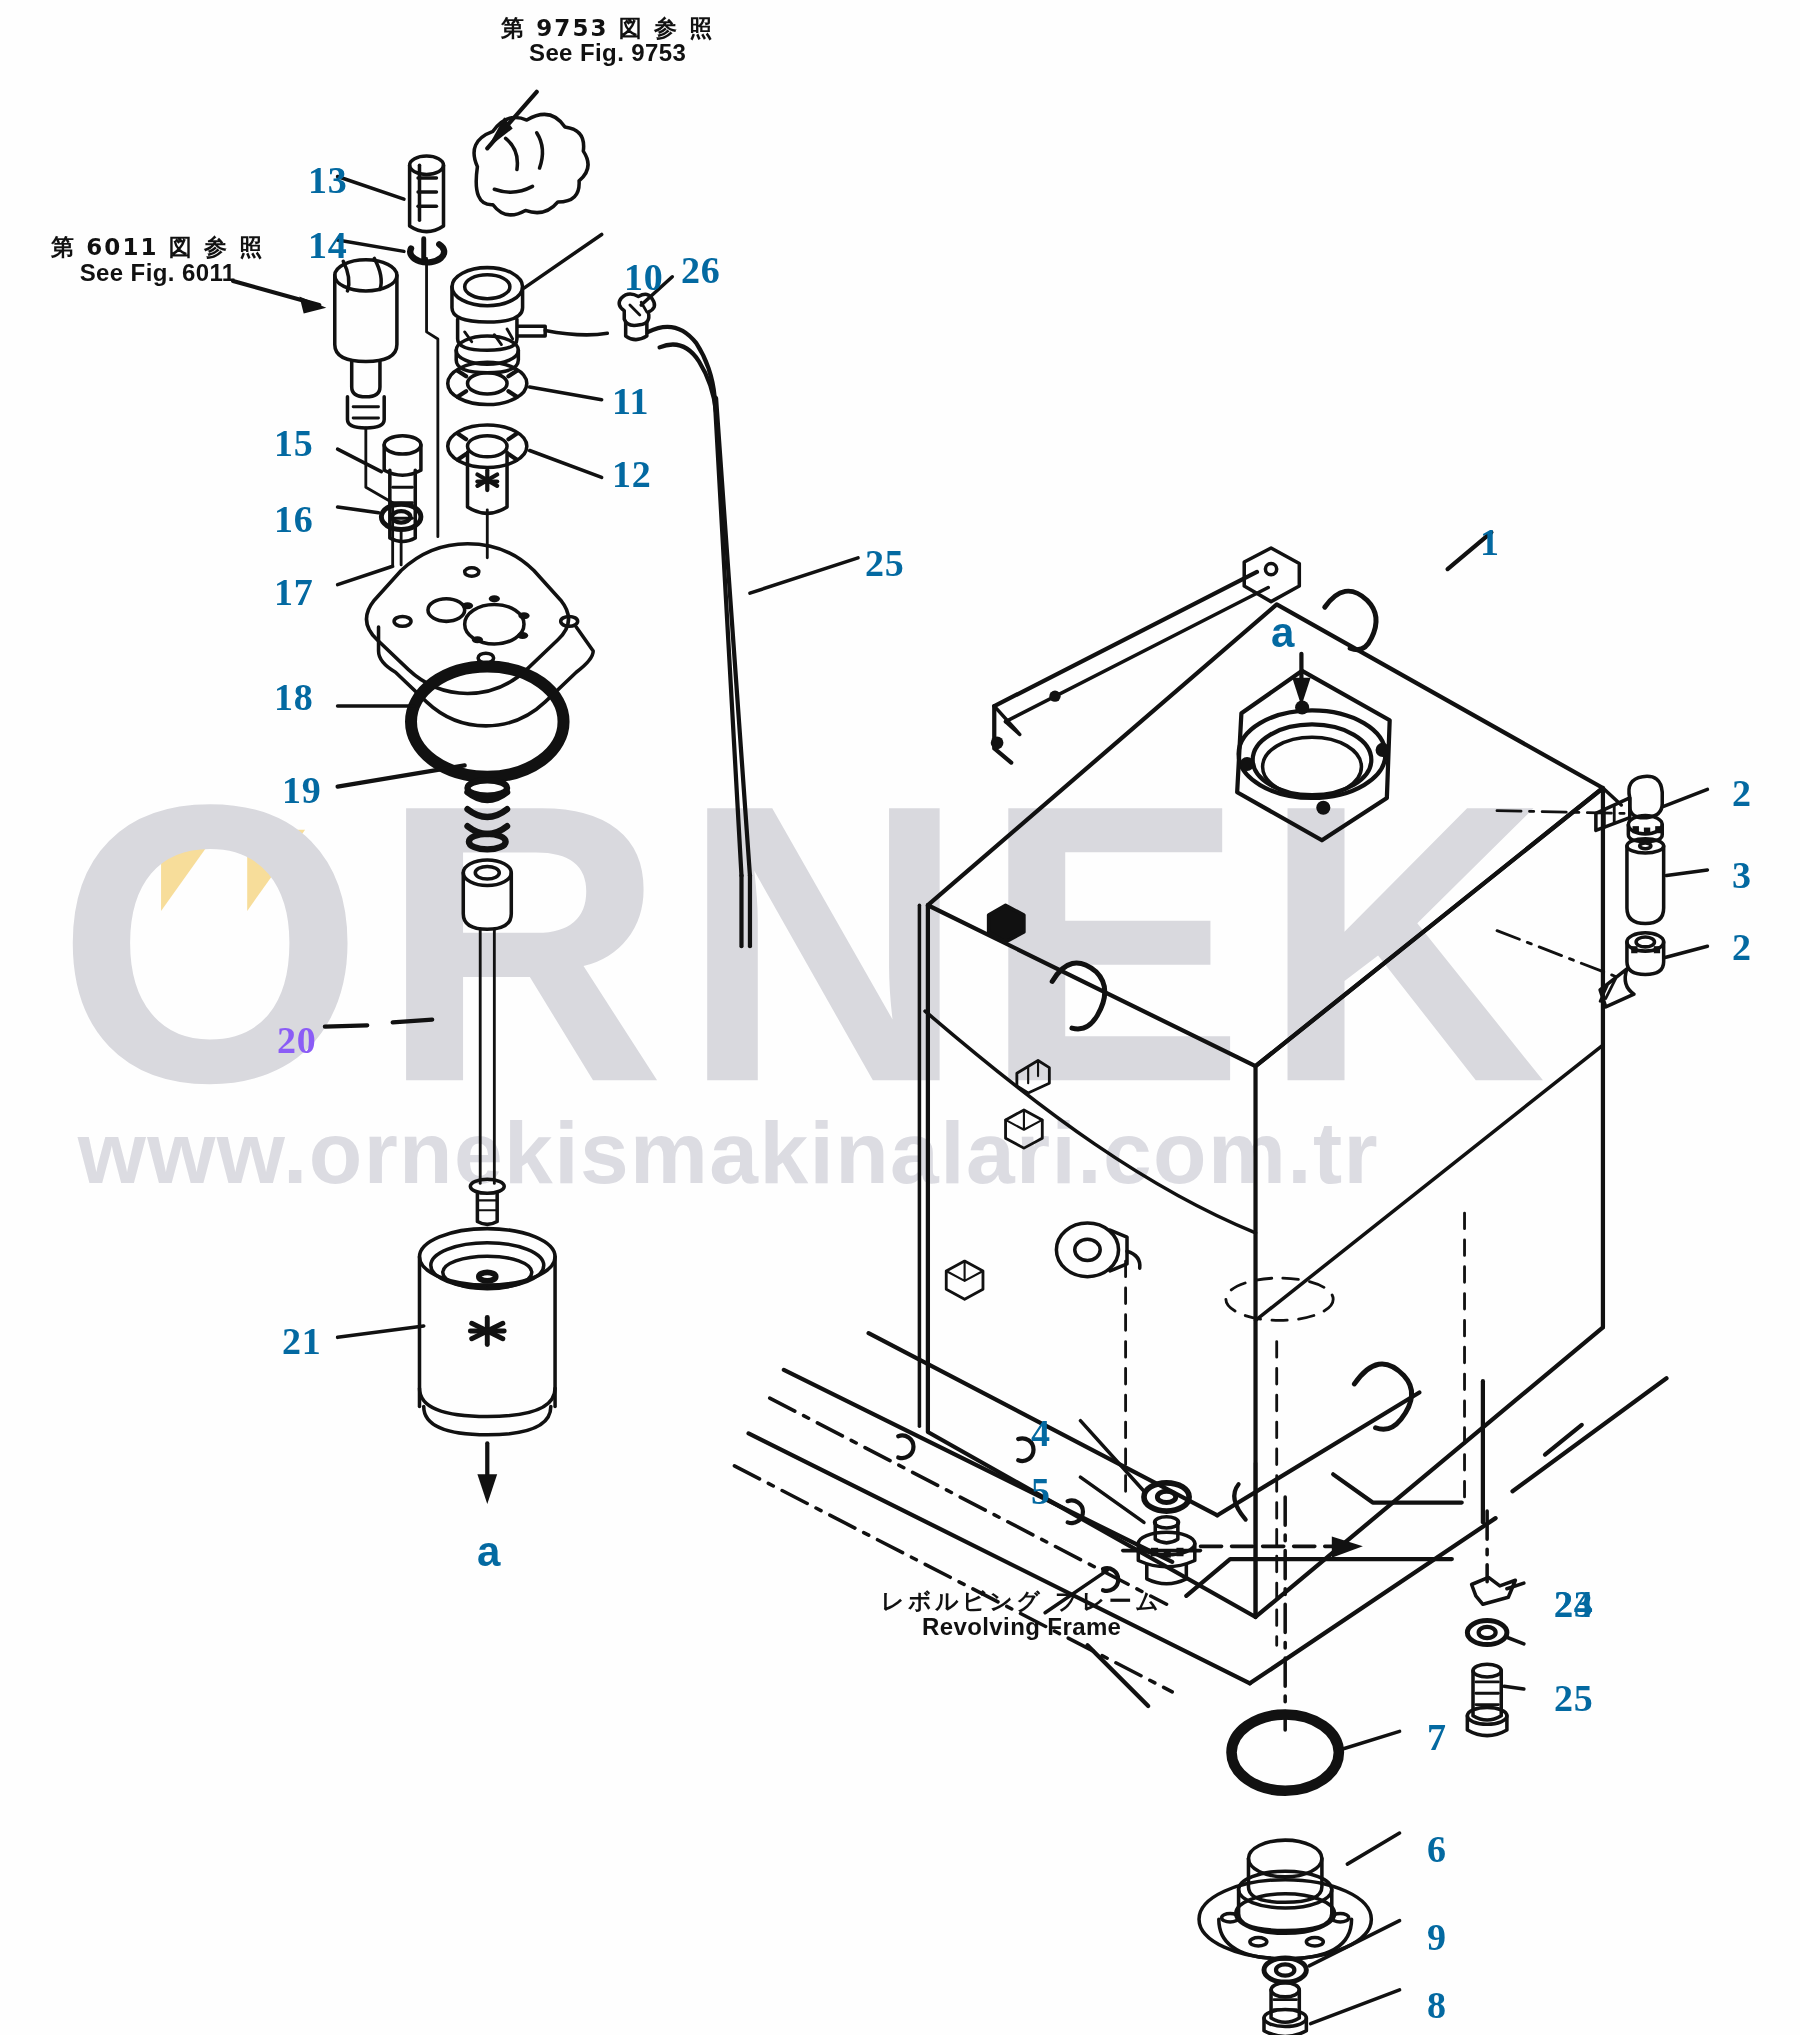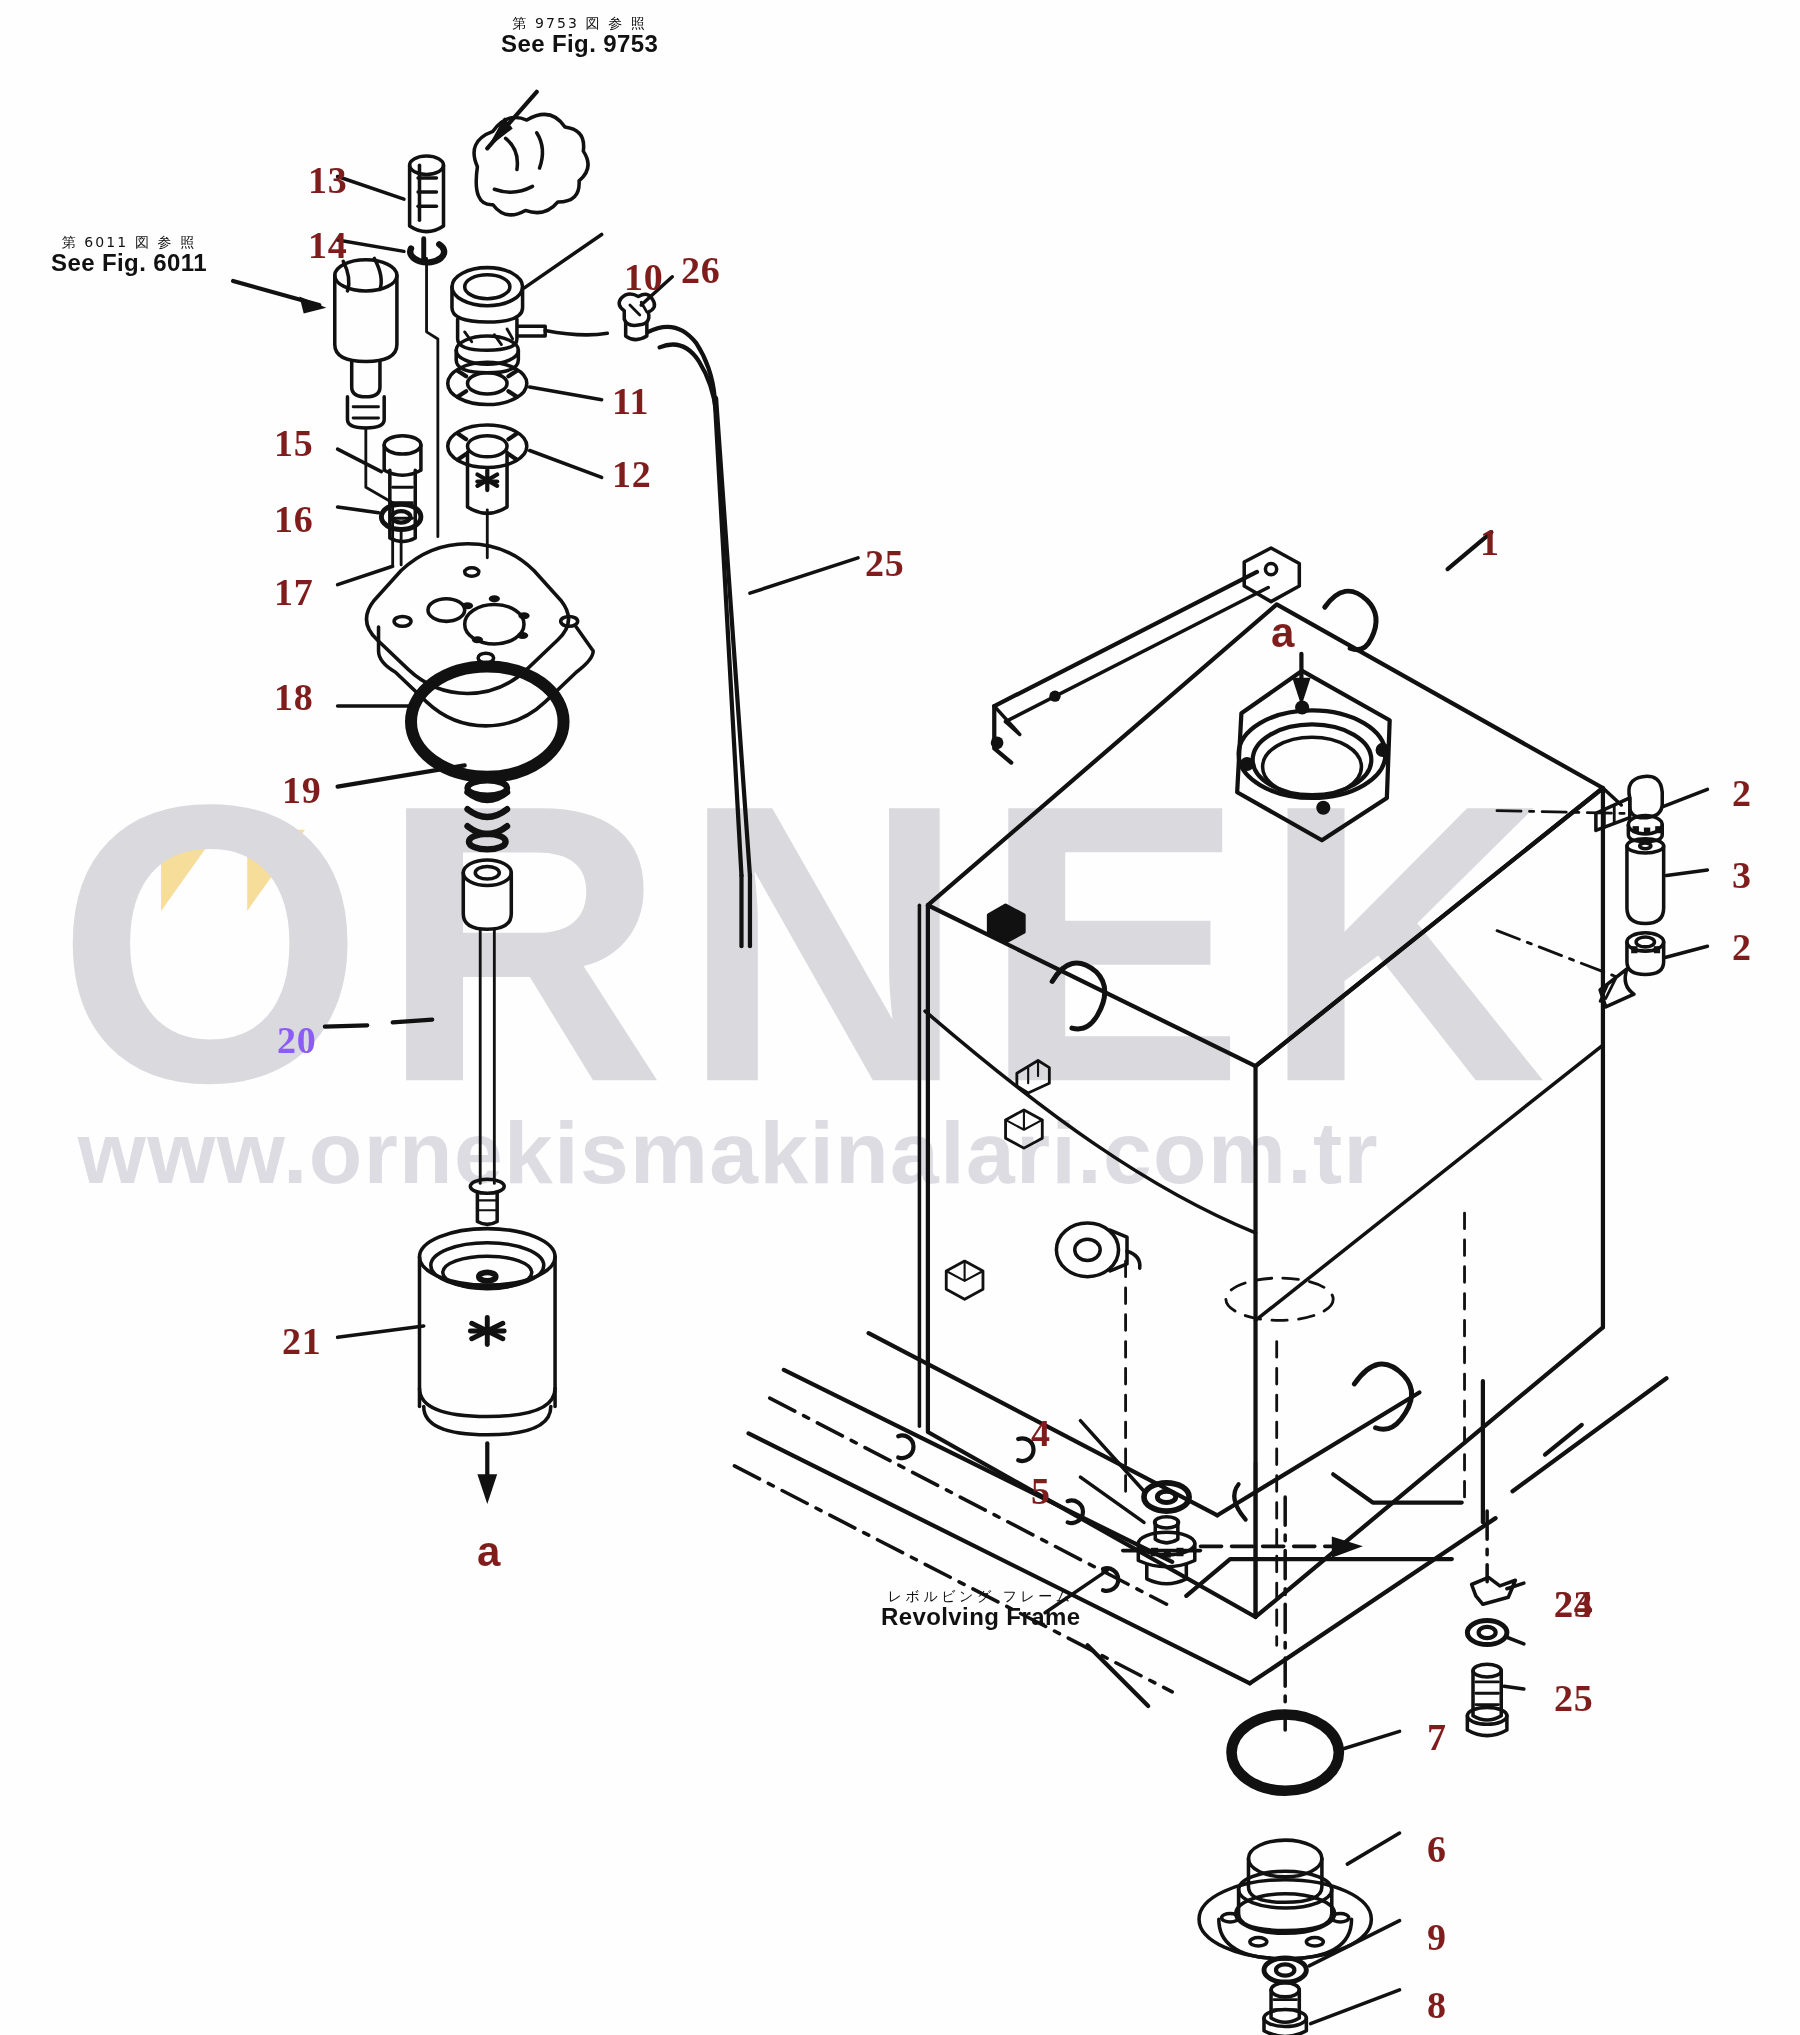--- a/index.html
+++ b/index.html
@@ -9,34 +9,34 @@
     position:relative;
     width:1800px;height:2035px;
     background:#fefefe;
     overflow:hidden;
   }
   #sheet svg{position:absolute;left:0;top:0;width:1800px;height:2035px;}
   .lbl{
     position:absolute;
     font-family:"Liberation Serif",serif;
     font-weight:700;
-    color:#7f1d1d;
+    color:#0369a1;
     white-space:nowrap;
     line-height:1;
   }
   .num{font-size:38px;letter-spacing:0.7px;}
   .ref-a{font-family:"Liberation Sans",sans-serif;font-size:42px;font-weight:700;}
   .note{
     position:absolute;
     text-align:center;
     line-height:1.08;
     color:#111;
     white-space:nowrap;
   }
-  .note .jp{font-family:"DejaVu Sans",sans-serif;font-size:14px;font-weight:400;letter-spacing:2.1px;display:block;}
+  .note .jp{font-family:"DejaVu Sans",sans-serif;font-size:23px;font-weight:700;letter-spacing:2.1px;display:block;}
   .note .en{font-family:"Liberation Sans",sans-serif;font-size:24px;font-weight:700;letter-spacing:0.4px;display:block;}
   .frame-note .jp{letter-spacing:3.5px;}
 </style>
 </head>
 <body>
 
 <div id="sheet">
 
   <svg viewBox="0 0 2549 2882" aria-hidden="true">
     <defs>

